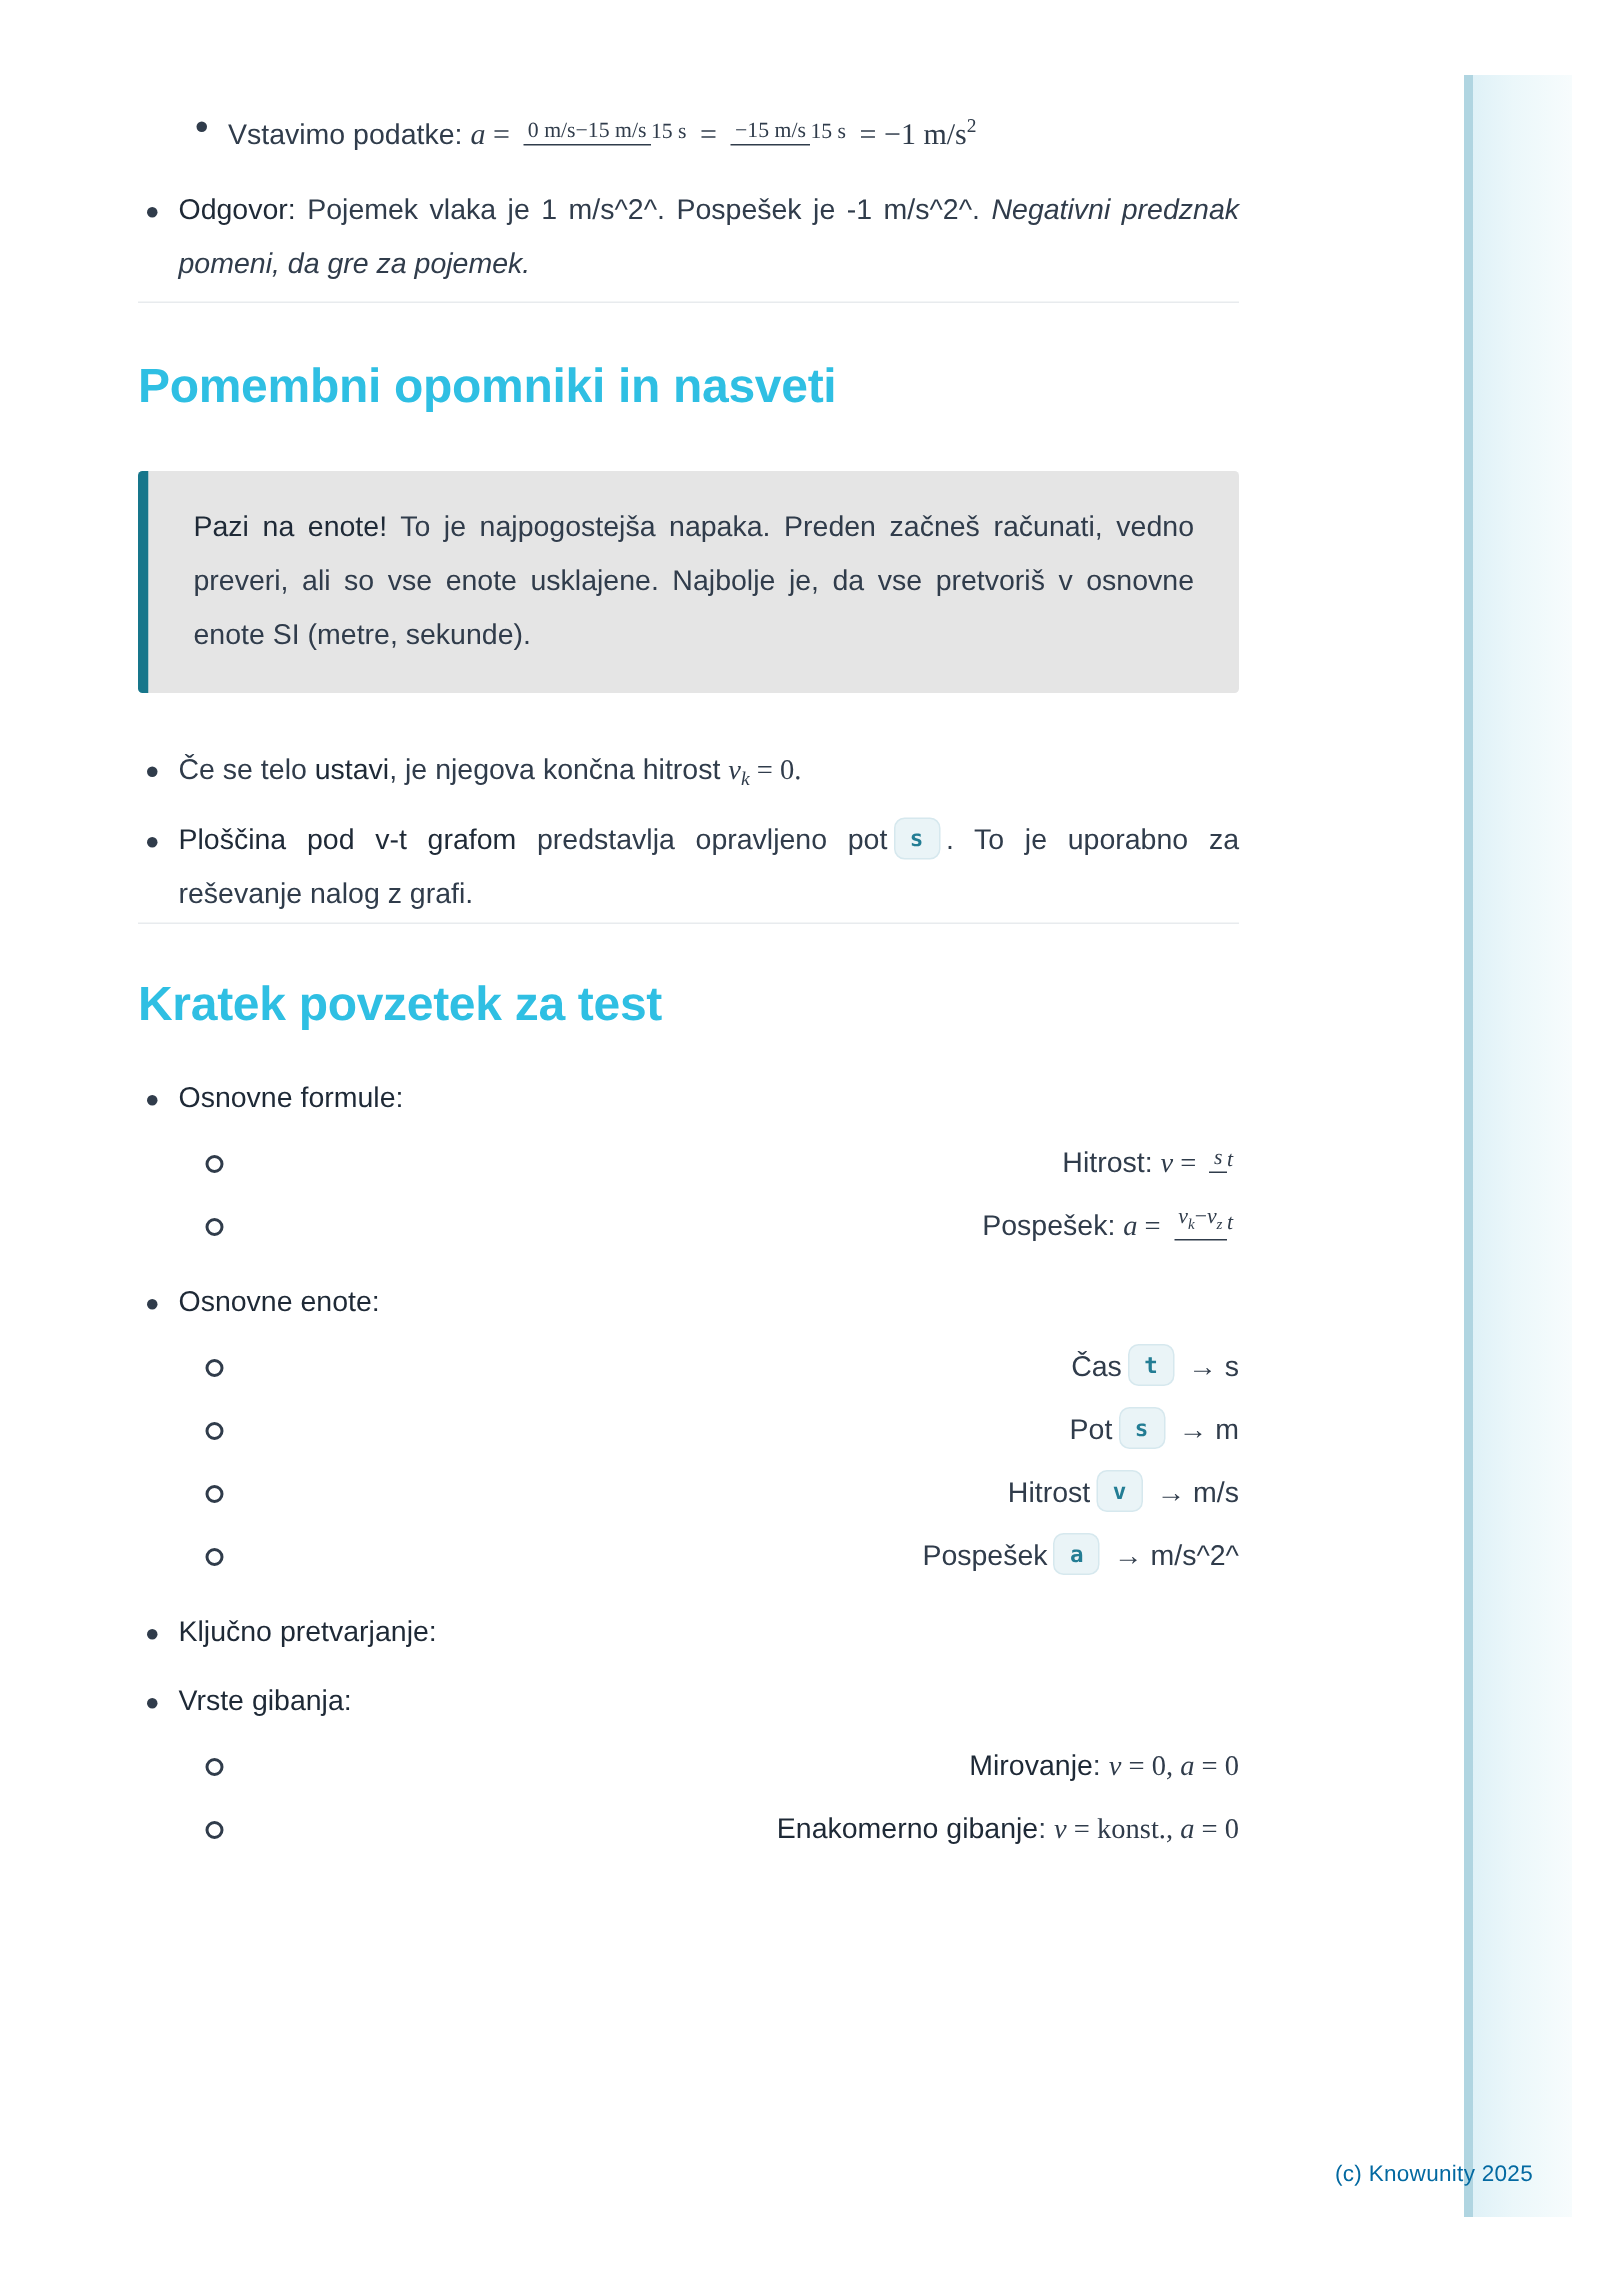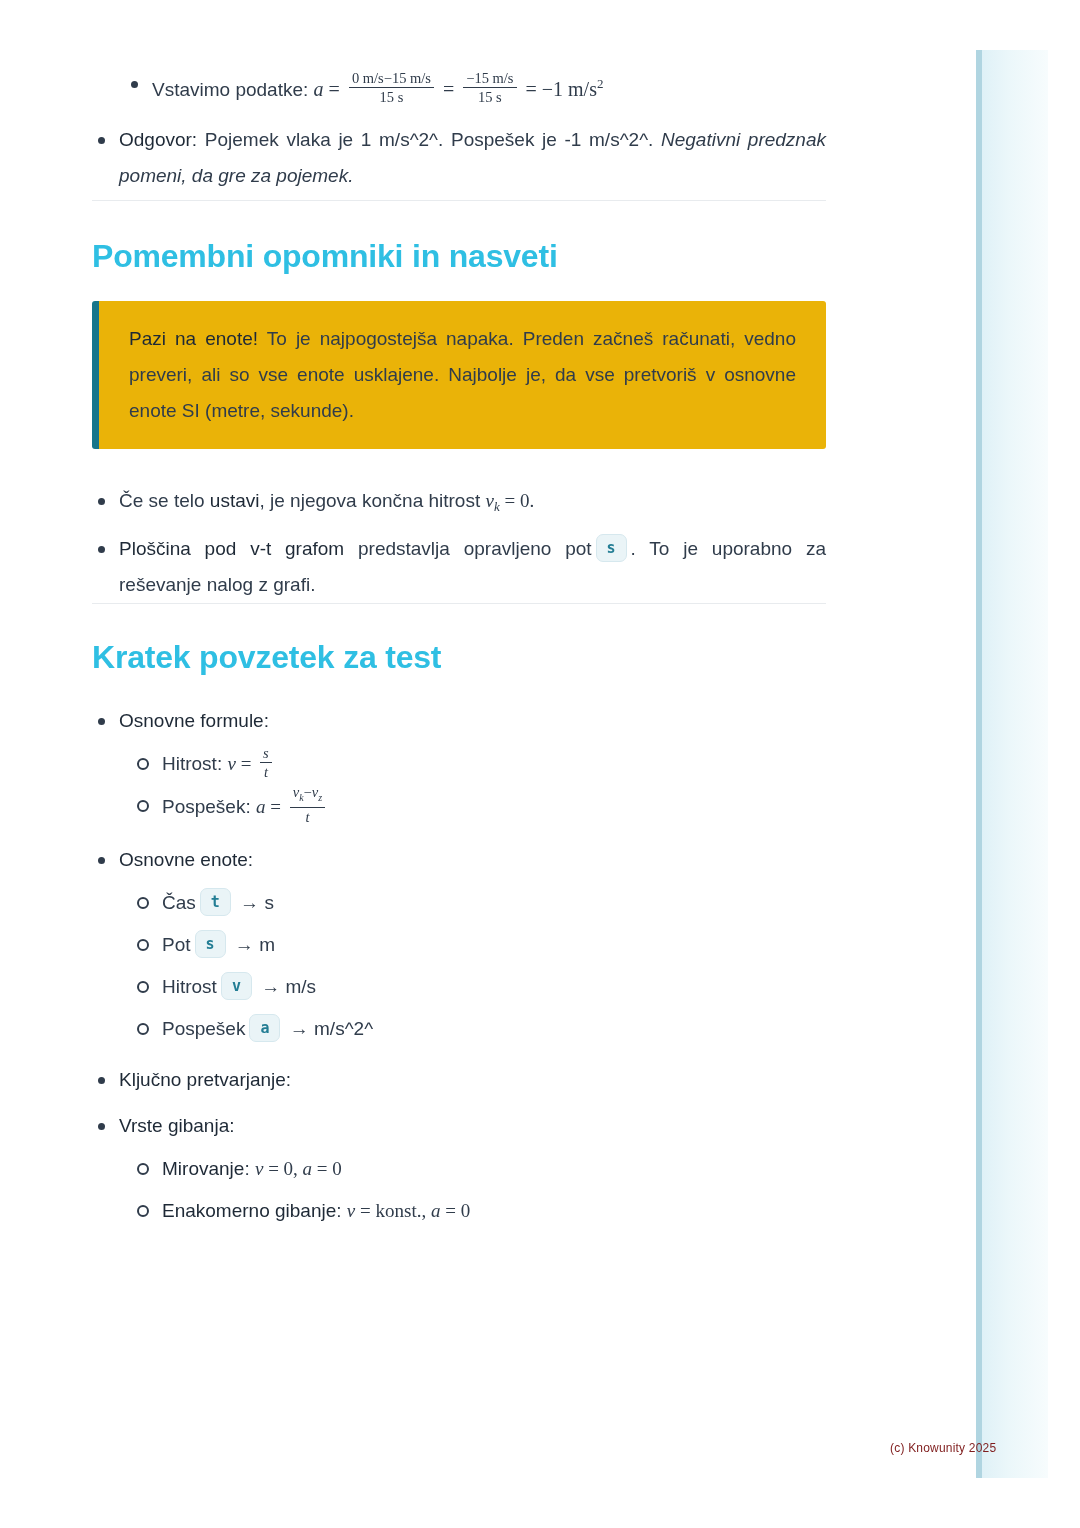--- a/index.html
+++ b/index.html
@@ -7,21 +7,21 @@
     width:1080px;height:1528px;position:relative;overflow:hidden;
     background:#ffffff;color:#303c4b;
     font-family:"Liberation Sans",sans-serif;font-size:19px;
   }
   
   .side-strip{
     position:absolute;top:50px;left:976px;width:66px;height:1428px;
     background:linear-gradient(90deg,#dff1f7 0%,#ebf7fa 40%,#f7fcfd 100%);
     border-left:6px solid #b0d5e1;
   }
-  .copyright{position:absolute;top:1441px;left:890px;font-size:12px;color:#7f1d1d;letter-spacing:.2px}
+  .copyright{position:absolute;top:1441px;left:890px;font-size:15px;color:#0369a1;letter-spacing:.2px}
 
   .content{position:absolute;left:92px;top:16px;width:734px}
 
   hr.div{border:none;border-top:1px solid #e8ebee;margin:0}
   .hr1{margin-top:21px}
   .hr2{margin-top:24px}
 
   h2.sec{font-size:32px;line-height:34px;font-weight:700;color:#2fbfe3;margin:38px 0 0 0;letter-spacing:-.2px}
   h2.sec2{margin-top:36px}
 
@@ -36,43 +36,43 @@
   .bullets{margin-top:34px}
   .bullets .li{margin-bottom:6px}
   .bullets .li:last-child{margin-bottom:0}
   strong{font-weight:400;color:#1e2936}
   em{font-style:italic}
 
   
   .sublist{margin-top:6px;margin-left:12px}
   .subli{display:flex;margin-bottom:4px}
   .subli .circ{flex:0 0 auto;width:8px;height:8px;border-radius:50%;border:2px solid #303c4b;background:transparent;margin:13px 13px 0 6px}
-  .subli .stxt{flex:1;line-height:38px;text-align:left}
+  .subli .stxt{flex:1;line-height:38px;text-align:right}
   .group{margin-bottom:10px}
   .summary{margin-top:29px}
 
   
   .mr{font-family:"Liberation Serif",serif}
   .mi{font-family:"Liberation Serif",serif;font-style:italic}
   .msub{font-family:"Liberation Serif",serif;font-style:italic;font-size:13px;vertical-align:-4px}
   .msup{font-family:"Liberation Serif",serif;font-size:13px;vertical-align:8px}
   .f20{font-size:20px}
-  .frac{display:inline-flex;flex-direction:column;align-items:center;vertical-align:middle;
+  .frac{display:inline-flex;align-items:center;vertical-align:middle;
         font-size:14.5px;line-height:16px;margin:0 4px;transform:translateY(-3px);
         font-family:"Liberation Serif",serif}
   .frac .fn{padding:0 3px 1px 3px;border-bottom:1.2px solid #303c4b}
   .frac .fd{padding-top:1px}
 
   
   .chip{display:inline-block;background:#eaf4f7;border:1px solid #d6e8ee;border-radius:7px;
         padding:0 10px;margin:0 4px;font-family:"DejaVu Sans Mono",monospace;
         font-size:15px;font-weight:700;color:#237d94;line-height:26px;vertical-align:2px}
 
   
-  .callout{margin-top:28px;background:#eab308;border-left:7px solid #17768b;border-radius:3px;
+  .callout{margin-top:40px;background:#e5e5e5;border-left:7px solid #17768b;border-radius:3px;
            padding:20px 30px 20px 30px}
   .callout .ctext{margin:0;line-height:36px;text-align:justify}
 </style>
 </head>
 <body>
 
 <div class="side-strip"></div>
 
 <div class="content">
 

